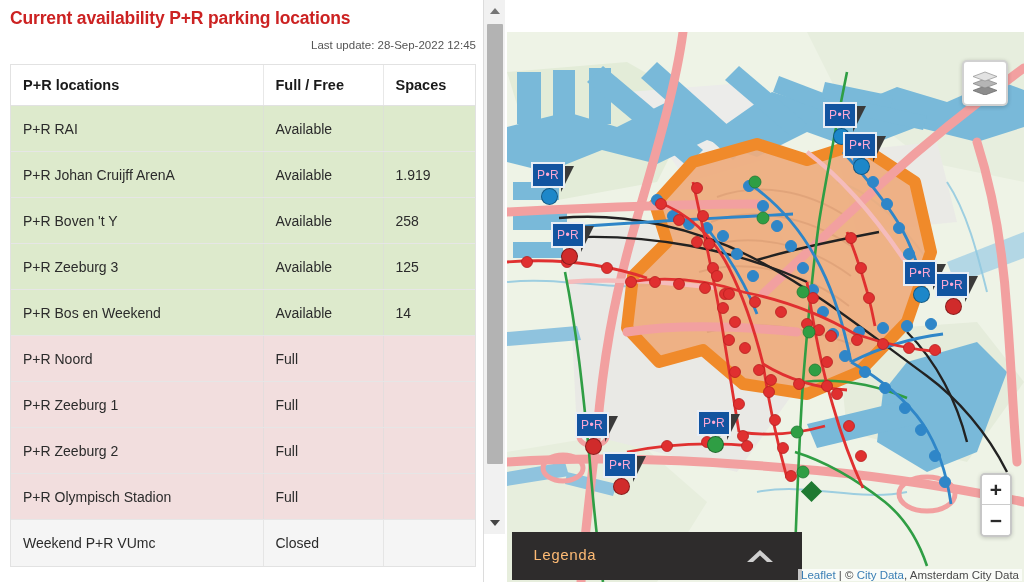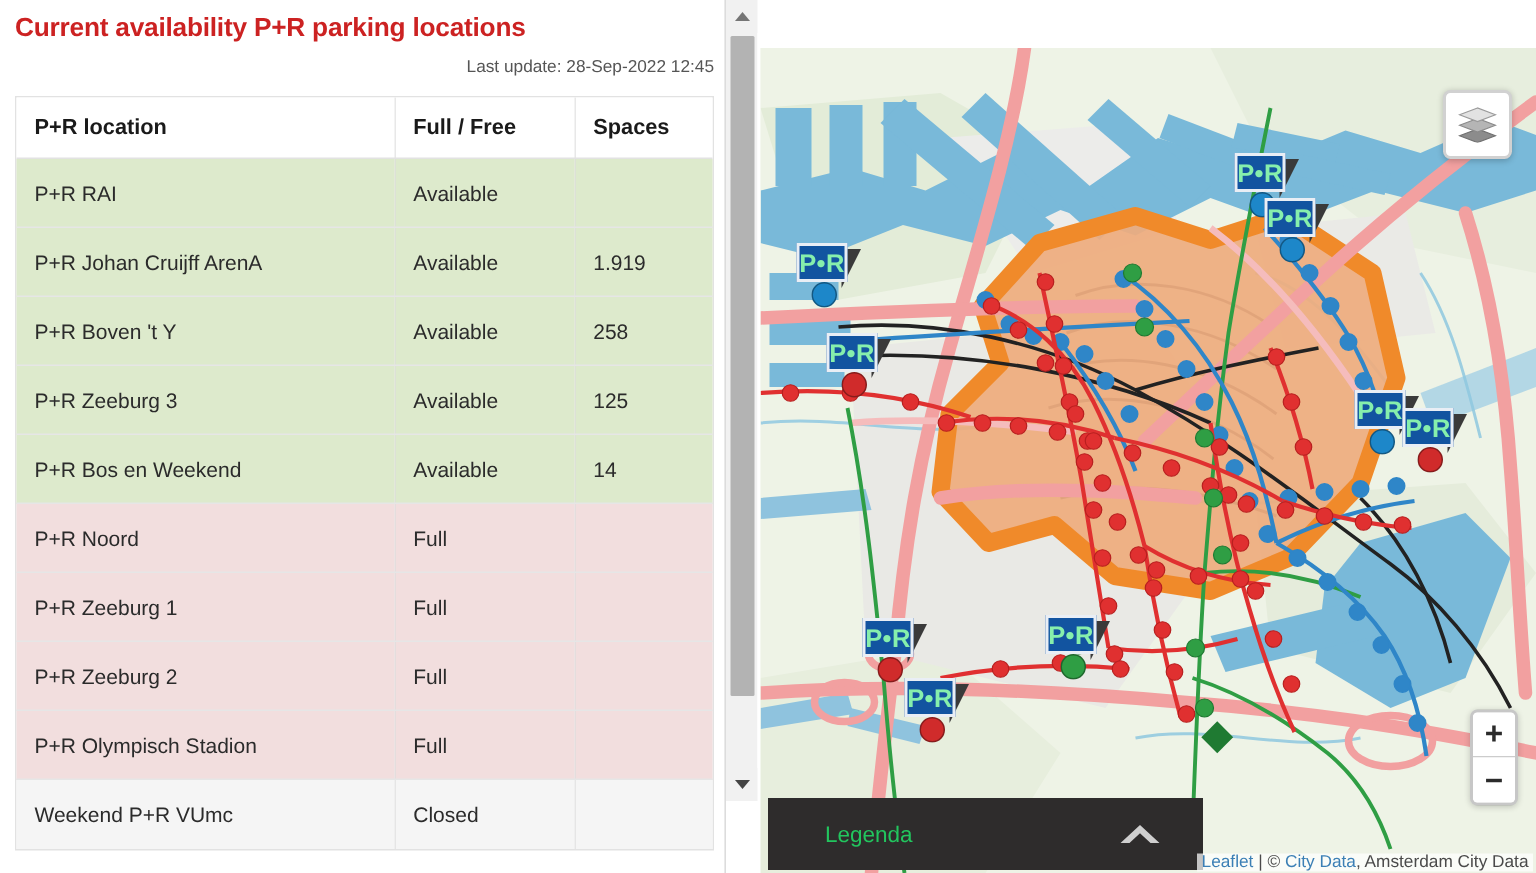--- a/index.html
+++ b/index.html
@@ -186,24 +186,25 @@
   
   #legend-bar {
     position: absolute;
     left: 5px; bottom: 2px;
     width: 290px; height: 48px;
     background: #2e2c2c;
     display: flex;
     align-items: center;
   }
   #legend-label {
-    margin-left: 38px;
+    margin-left: 21px;
     font-size: 15px;
-    color: #22c55e;
+    color: #fdba74;
     font-weight: normal;
+    font-family: Liberation Mono, monospace;
   }
   #legend-chevron {
     position: absolute;
     right: 28px; top: 50%;
     transform: translateY(-50%);
   }
 
   
   #attribution {
     position: absolute;
@@ -221,23 +222,23 @@
   .pr-marker { position: absolute; }
   .pr-badge {
     position: absolute;
     left: 0; top: 0;
     width: 34px; height: 26px;
     background: #1254a0;
     border: 2px solid #e9eef5;
     display: flex; align-items: center; justify-content: center;
   }
   .pr-badge span {
-    color: #86efac;
-    font-size: 17px;
-    font-weight: bold;
+    color: #f9a8d4;
+    font-size: 12px;
+    font-weight: normal;
     letter-spacing: 0.3px;
     line-height: 1;
   }
   .pr-tail {
     position: absolute;
     left: 30px; top: 4px;
     width: 0; height: 0;
     border-left: 13px solid #3a3a3a;
     border-bottom: 26px solid transparent;
   }
@@ -260,21 +261,21 @@
 
     <div id="table-wrap">
       <table class="parking">
         <colgroup>
           <col class="c-loc">
             <col class="c-state">
             <col class="c-space">
         </colgroup>
         <thead>
           <tr>
-            <th>P+R location</th>
+            <th>P+R locations</th>
             <th>Full / Free</th>
             <th>Spaces</th>
           </tr>
         </thead>
         <tbody id="table-body">
             <tr class="state-available">
               <td>P+R RAI</td>
               <td>Available</td>
               <td></td>
             </tr>

